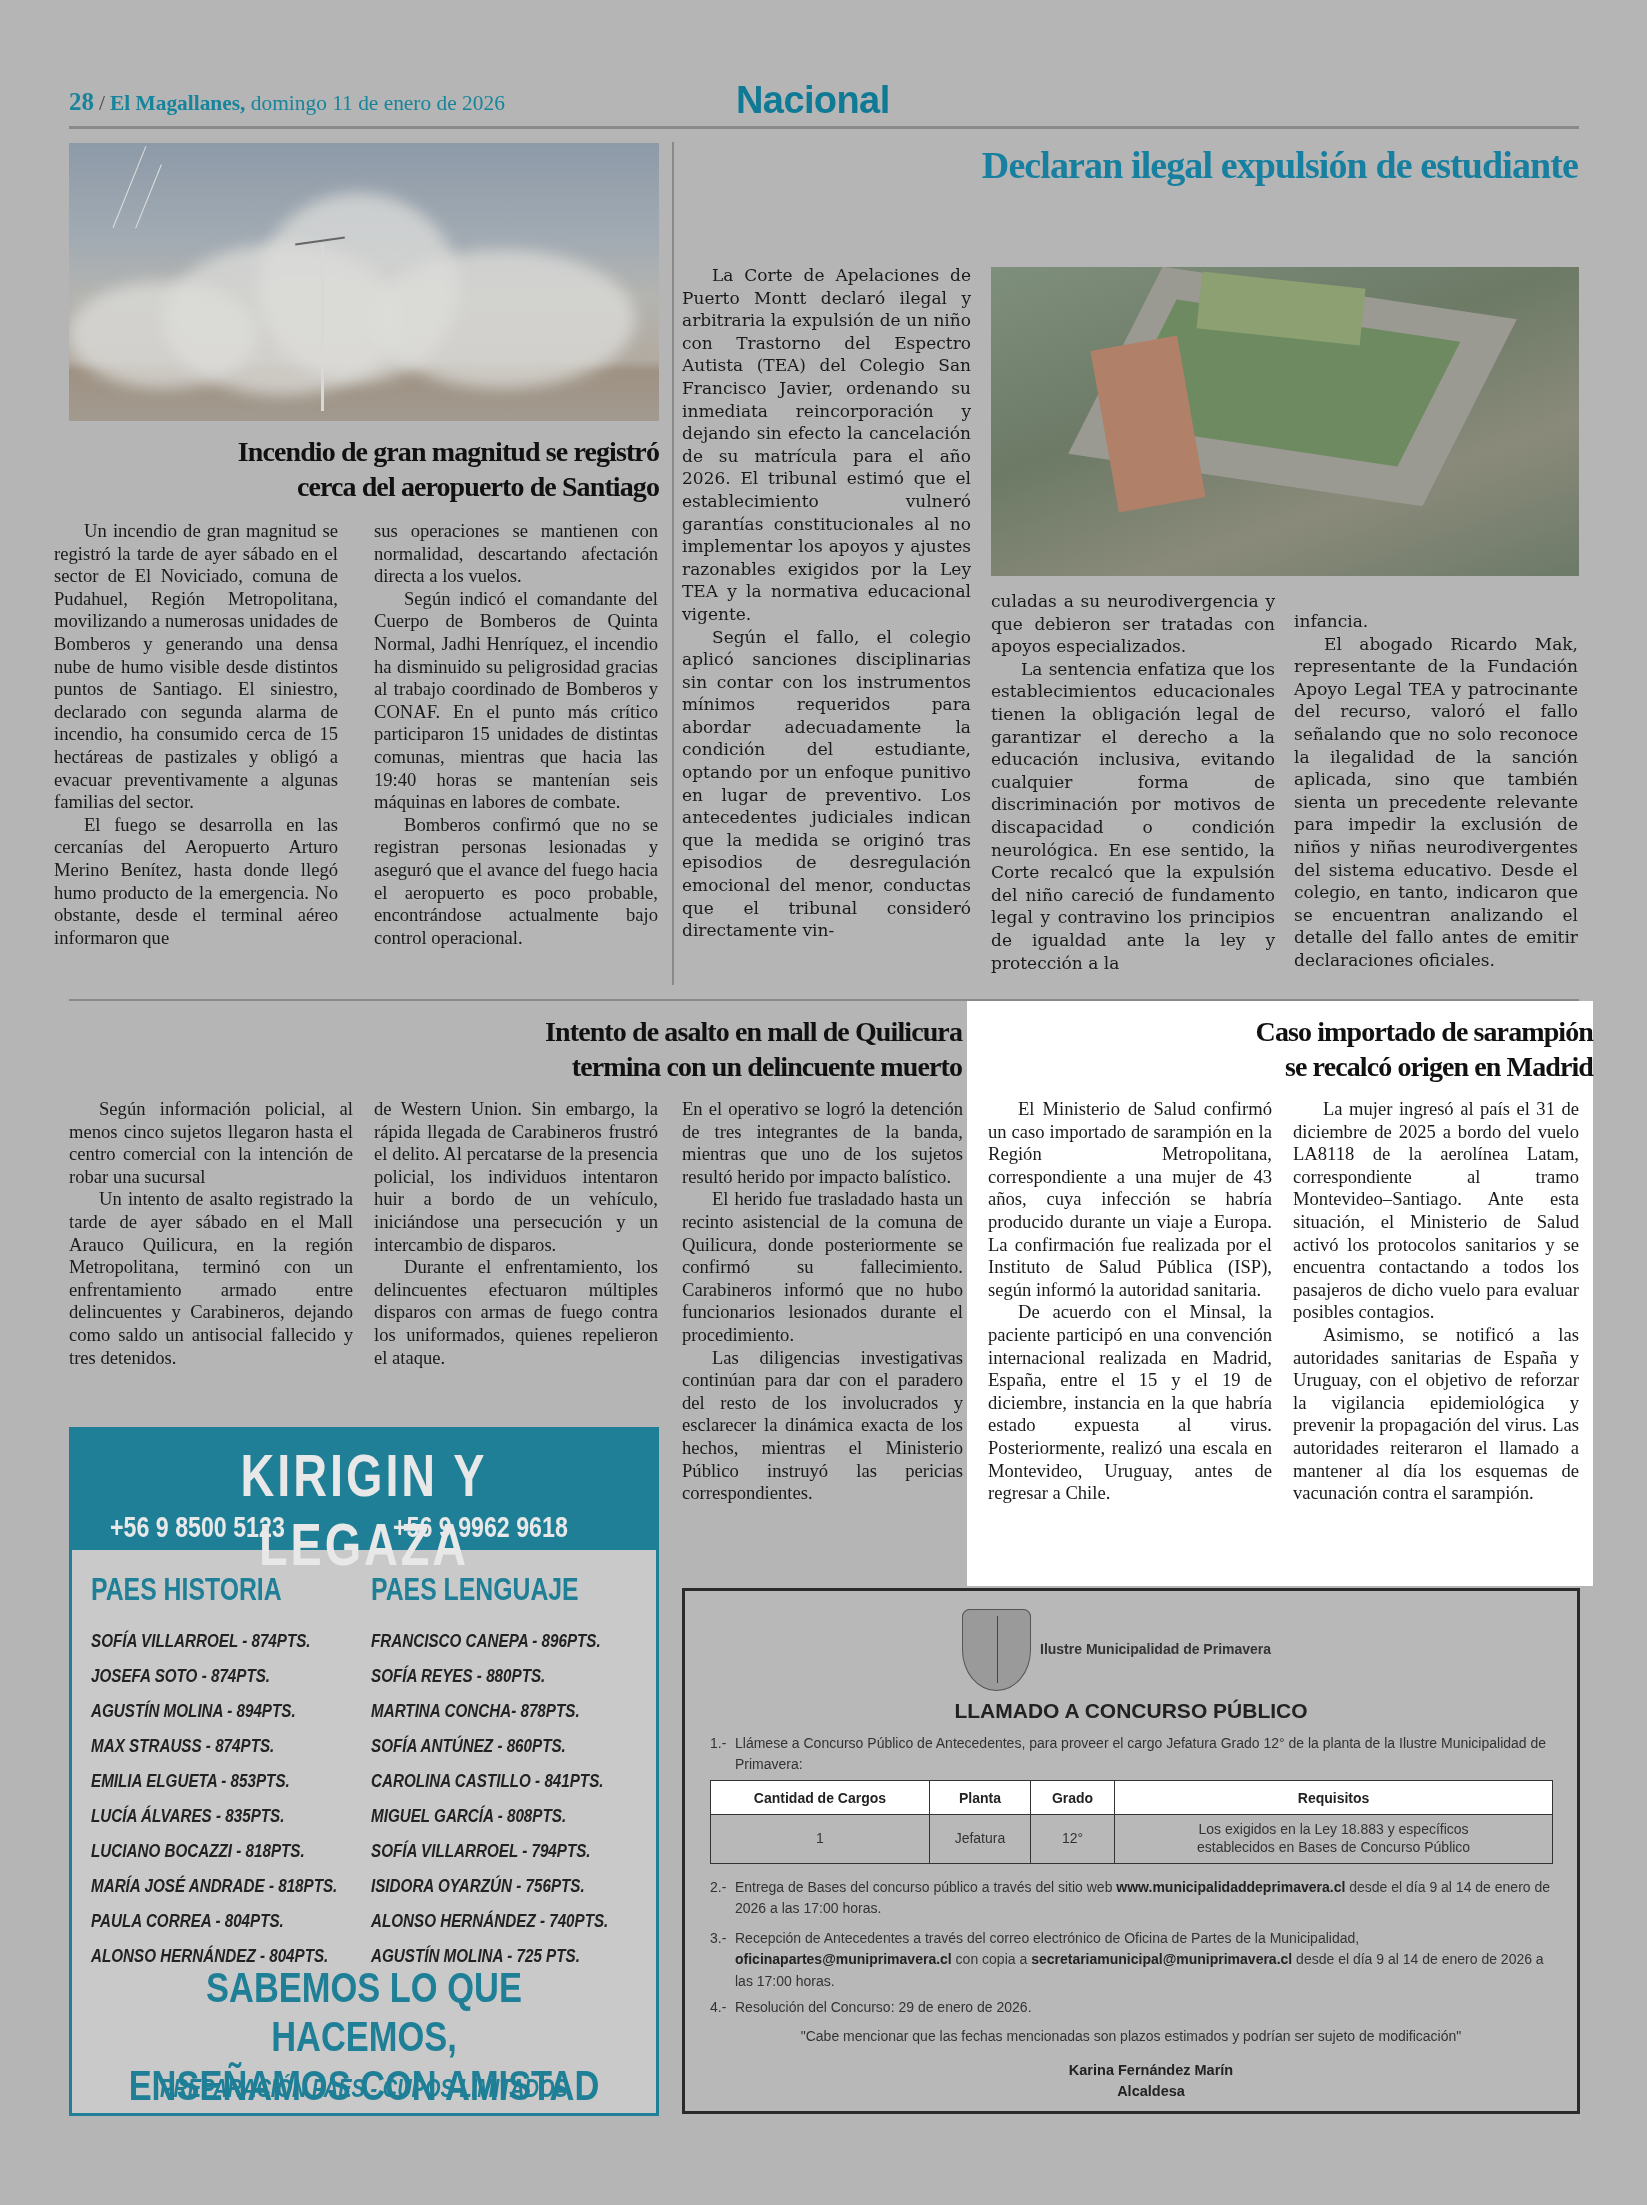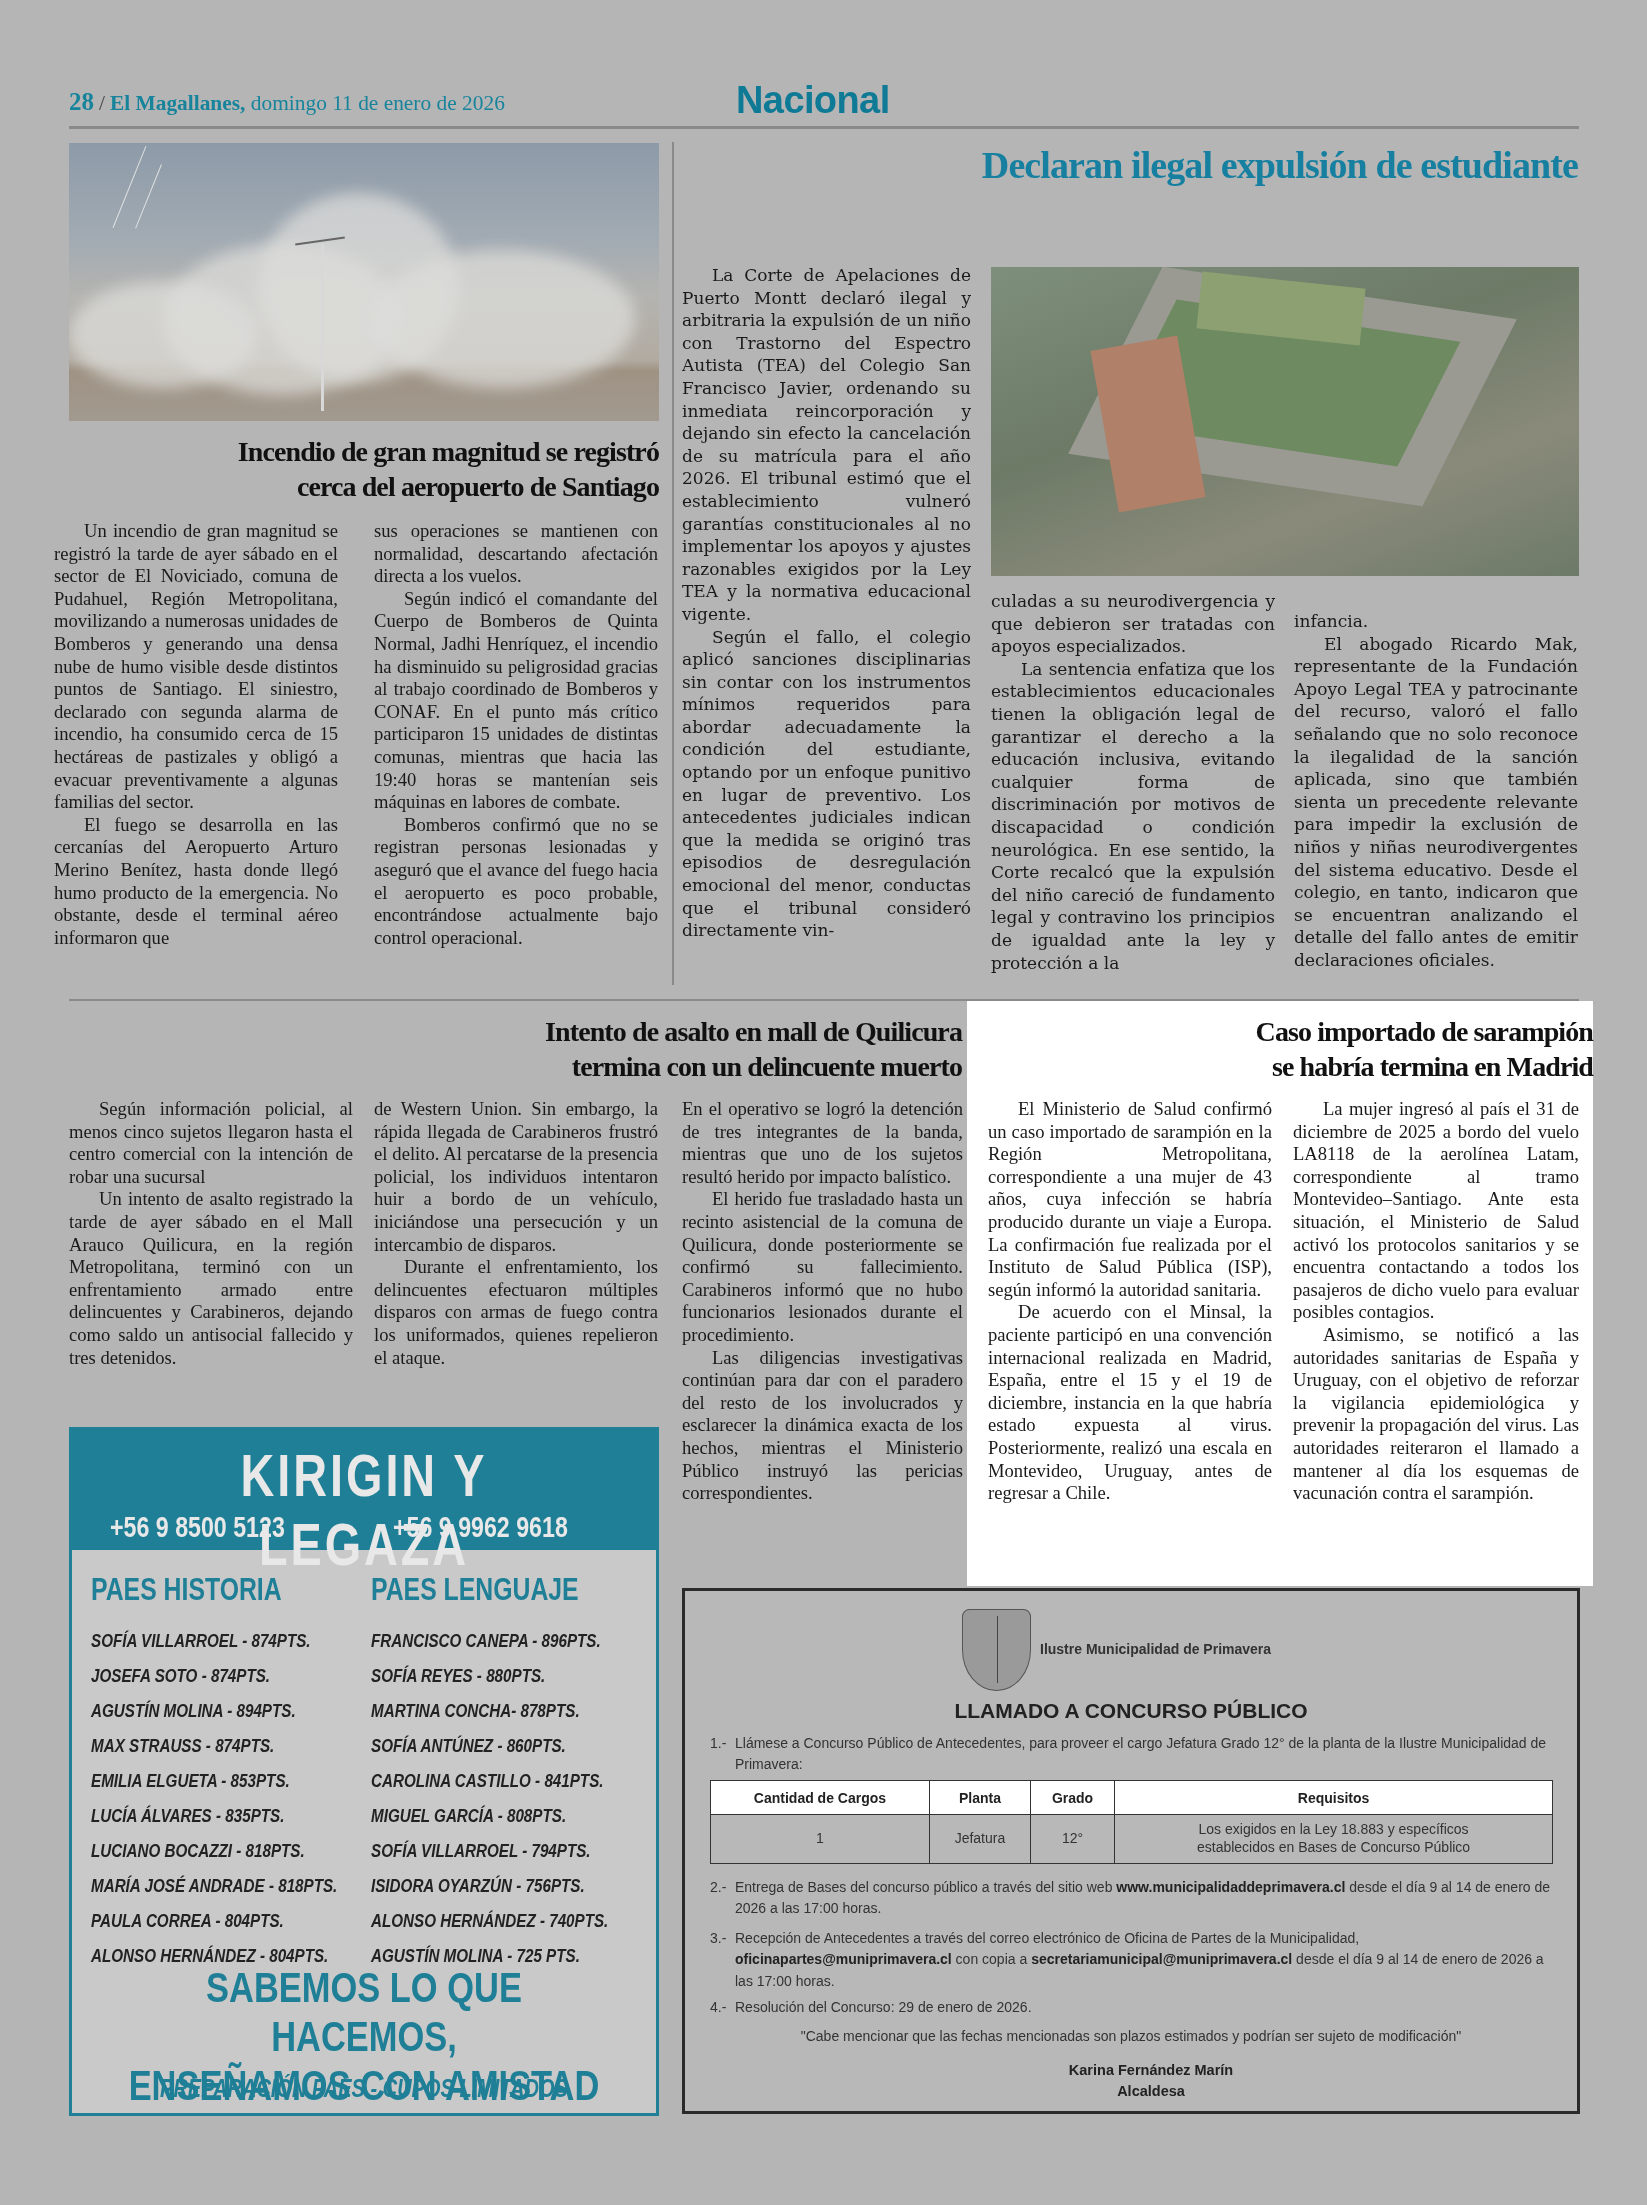--- a/index.html
+++ b/index.html
@@ -133,21 +133,21 @@
     <p>Las diligencias investigativas continúan para dar con el paradero del resto de los involucrados y esclarecer la dinámica exacta de los hechos, mientras el Ministerio Público instruyó las pericias correspondientes.</p>
   </div>
   <div class="col" style="left:374px; top:1098px; width:284px;">
     <p class="cont">de Western Union. Sin embargo, la rápida llegada de Carabineros frustró el delito. Al percatarse de la presencia policial, los individuos intentaron huir a bordo de un vehículo, iniciándose una persecución y un intercambio de disparos.</p>
     <p>Durante el enfrentamiento, los delincuentes efectuaron múltiples disparos con armas de fuego contra los uniformados, quienes repelieron el ataque.</p>
   </div>
 
   <div class="highlight"></div>
   <div class="headline" style="left:967px; top:1014px; width:626px; font-size:28px; line-height:35px;">
     <div>Caso importado de sarampión</div>
-    <div>se habría termina en Madrid</div>
+    <div>se recalcó origen en Madrid</div>
   </div>
   <div class="col" style="left:988px; top:1098px; width:284px;">
     <p>El Ministerio de Salud confirmó un caso importado de sarampión en la Región Metropolitana, correspondiente a una mujer de 43 años, cuya infección se habría producido durante un viaje a Europa. La confirmación fue realizada por el Instituto de Salud Pública (ISP), según informó la autoridad sanitaria.</p>
     <p>De acuerdo con el Minsal, la paciente participó en una convención internacional realizada en Madrid, España, entre el 15 y el 19 de diciembre, instancia en la que habría estado expuesta al virus. Posteriormente, realizó una escala en Montevideo, Uruguay, antes de regresar a Chile.</p>
   </div>
   <div class="col" style="left:1293px; top:1098px; width:286px;">
     <p>La mujer ingresó al país el 31 de diciembre de 2025 a bordo del vuelo LA8118 de la aerolínea Latam, correspondiente al tramo Montevideo–Santiago. Ante esta situación, el Ministerio de Salud activó los protocolos sanitarios y se encuentra contactando a todos los pasajeros de dicho vuelo para evaluar posibles contagios.</p>
     <p>Asimismo, se notificó a las autoridades sanitarias de España y Uruguay, con el objetivo de reforzar la vigilancia epidemiológica y prevenir la propagación del virus. Las autoridades reiteraron el llamado a mantener al día los esquemas de vacunación contra el sarampión.</p>
   </div>
 

